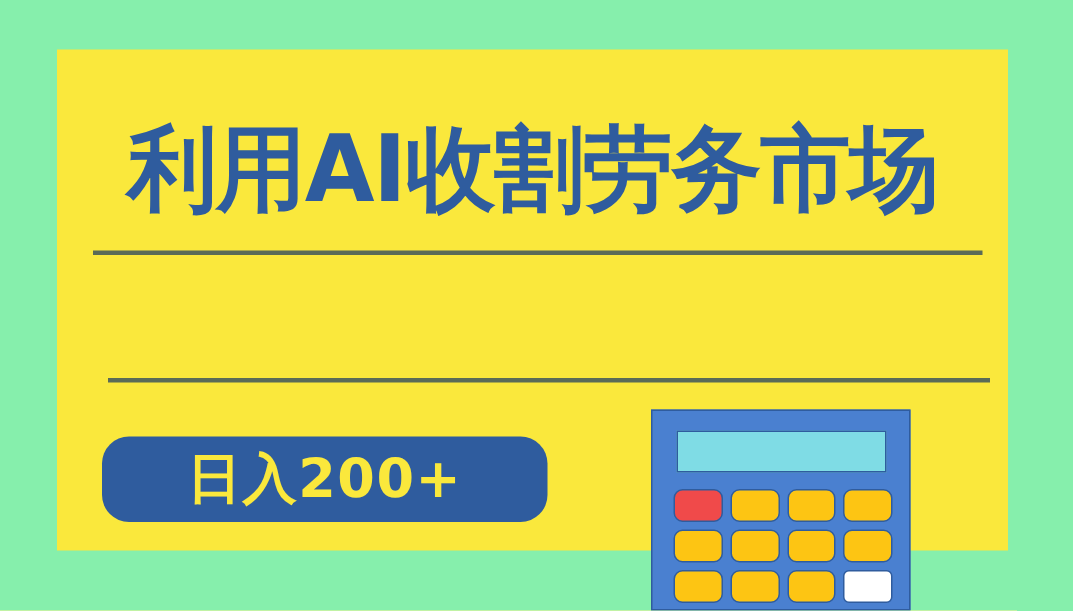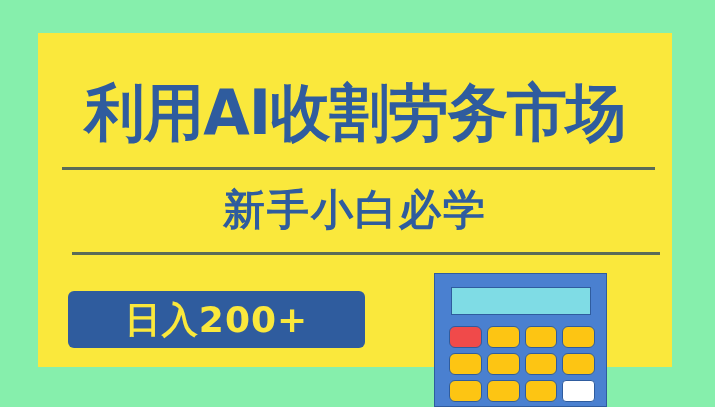--- a/index.html
+++ b/index.html
@@ -83,21 +83,21 @@
   }
 
   
   #badge {
     position: absolute;
     left: 68px;
     top: 291px;
     width: 297px;
     height: 57px;
     background: #2F5C9E;
-    border-radius: 6px;
+    border-radius: 18px;
     display: flex;
     align-items: center;
     justify-content: center;
   }
   #badge-label {
     color: #FAE83C;
     font-family: "DejaVu Sans", "Liberation Sans", sans-serif;
     font-size: 36px;
     line-height: 40px;
     font-weight: bold;
@@ -150,21 +150,20 @@
 <body>
 
 <div id="poster">
 
   <div id="panel"></div>
 
   <div id="title">利用AI收割劳务市场</div>
 
   <div class="divider" id="divider-top"></div>
 
-  <div id="subtitle">新手小白必学</div>
 
   <div class="divider" id="divider-bottom"></div>
 
   <div id="badge">
     <span id="badge-label">日入200+</span>
   </div>
 
   <div id="calculator">
     <div id="calc-screen"></div>
     <div id="calc-keys">

